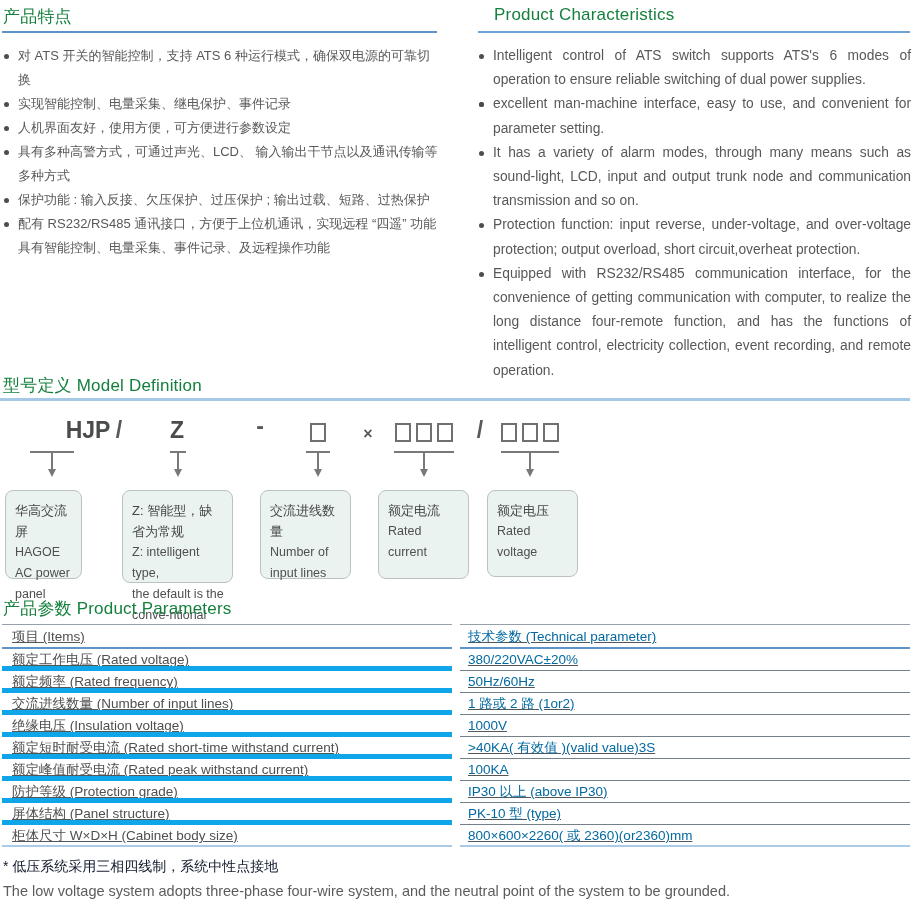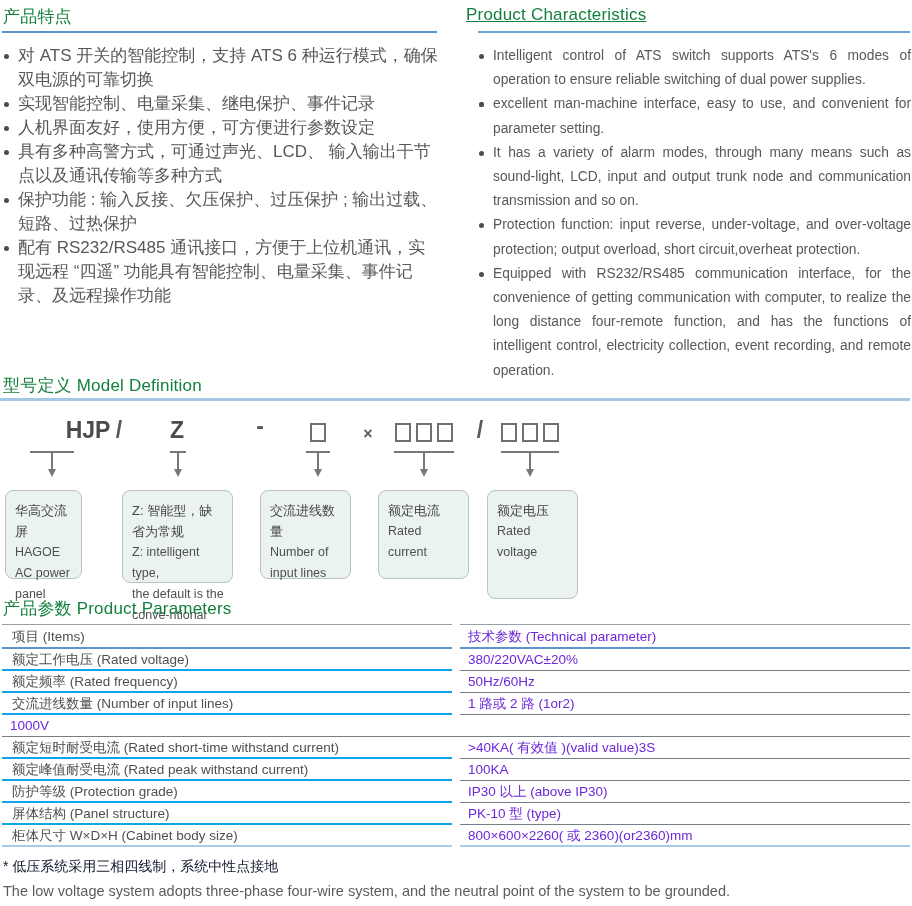--- a/index.html
+++ b/index.html
@@ -20,21 +20,21 @@
   .rule { position:absolute; height:2px; }
   .rule.blue { background:#5e93c8; }
   .rule.lightblue { background:#a5c8e6; height:3px; }
 
   
   .bullets { position:absolute; list-style:none; }
   .bullets li {
     position:relative;
     padding-left:15px;
     line-height:24px;
-    font-size:17px;
+    font-size:13px;
     color:#57585a;
   }
   .bullets li .dot {
     position:absolute; left:1px; top:10px;
     width:5px; height:5px; border-radius:50%;
     background:#4c4d4e;
   }
   .bullets.en li { font-size:13.8px; text-align:justify; line-height:24.2px; }
 
   
@@ -68,34 +68,34 @@
     background:#ebf3f0;
     border:1px solid #bbc3c1;
     border-radius:8px;
     padding:9px 8px 6px 9px;
     font-size:12.5px; line-height:21px; color:#4e4f50;
   }
   .def-box .l0 { font-size:13px; color:#454647; }
 
   
   .ptable { position:absolute; left:2px; top:624px; width:908px; }
-  .prow { display:flex; }
+  .prow { display:flex;text-decoration:underline; }
   .pcell-l {
     width:450px; margin-right:8px;
     padding:0 0 0 10px;
-    border-bottom:2px solid #0ea5e9;
+    border-bottom:5px solid #0ea5e9;
     font-size:13.5px; color:#4e4f50;
     line-height:21px; height:22px;
     white-space:nowrap; overflow:hidden;
   }
   .pcell-r {
     flex:1;
     padding:0 0 0 8px;
     border-bottom:1px solid #747f88;
-    font-size:13.5px; color:#6d28d9;
+    font-size:13.5px; color:#0369a1;
     line-height:21px; height:22px;
     white-space:nowrap; overflow:hidden;
   }
   .prow.head .pcell-l, .prow.head .pcell-r {
     height:25px; line-height:23px;
     border-top:1px solid #97a0a8;
     border-bottom:2px solid #5e94c8;
   }
   .prow.last .pcell-l, .prow.last .pcell-r {
     border-bottom:2px solid #a9cbe8;
@@ -113,21 +113,21 @@
   <div class="rule blue" style="left:2px; top:31px; width:435px;"></div>
   <ul class="bullets" style="left:3px; top:44px; width:436px;">
     <li><span class="dot"></span><span>对 ATS 开关的智能控制，支持 ATS 6 种运行模式，确保双电源的可靠切换</span></li>
     <li><span class="dot"></span><span>实现智能控制、电量采集、继电保护、事件记录</span></li>
     <li><span class="dot"></span><span>人机界面友好，使用方便，可方便进行参数设定</span></li>
     <li><span class="dot"></span><span>具有多种高警方式，可通过声光、LCD、 输入输出干节点以及通讯传输等多种方式</span></li>
     <li><span class="dot"></span><span>保护功能 : 输入反接、欠压保护、过压保护 ; 输出过载、短路、过热保护</span></li>
     <li><span class="dot"></span><span>配有 RS232/RS485 通讯接口，方便于上位机通讯，实现远程 “四遥” 功能具有智能控制、电量采集、事件记录、及远程操作功能</span></li>
   </ul>
 
-  <div class="section-title" style="left:466px; top:5px;text-decoration:underline;">Product Characteristics</div>
+  <div class="section-title" style="left:494px; top:5px;">Product Characteristics</div>
   <div class="rule blue" style="left:478px; top:31px; width:432px; background:#6ca2d4;"></div>
   <ul class="bullets en" style="left:478px; top:44px; width:433px;">
     <li><span class="dot"></span><span>Intelligent control of ATS switch supports ATS's 6 modes of operation to ensure reliable switching of dual power supplies.</span></li>
     <li><span class="dot"></span></li>
     <li><span class="dot"></span><span>excellent man-machine interface, easy to use, and convenient for parameter setting.</span></li>
     <li><span class="dot"></span><span>It has a variety of alarm modes, through many means such as sound-light, LCD, input and output trunk node and communication transmission and so on.</span></li>
     <li><span class="dot"></span><span>Protection function: input reverse, under-voltage, and over-voltage protection; output overload, short circuit,overheat protection.</span></li>
     <li><span class="dot"></span><span>Equipped with RS232/RS485 communication interface, for the convenience of getting communication with computer, to realize the long distance four-remote function, and has the functions of intelligent control, electricity collection, event recording, and remote operation.</span></li>
   </ul>
 
@@ -187,21 +187,21 @@
   </div>
   <div class="def-box" style="left:260px; width:91px; height:89px;">
     <div class="l0">交流进线数量</div>
     <div>Number of</div>
     <div>input lines</div>
   </div>
   <div class="def-box" style="left:378px; width:91px; height:89px;">
     <div class="l0">额定电流</div>
     <div>Rated current</div>
   </div>
-  <div class="def-box" style="left:487px; width:91px; height:109px;">
+  <div class="def-box" style="left:487px; width:91px; height:87px;">
     <div class="l0">额定电压</div>
     <div>Rated voltage</div>
   </div>
 
   <div class="section-title" style="left:3px; top:597px;">产品参数 Product Parameters</div>
 
   <div class="ptable">
     <div class="prow head">
       <div class="pcell-l">项目 (Items)</div>
       <div class="pcell-r">技术参数 (Technical parameter)</div>
@@ -212,20 +212,21 @@
     </div>
     <div class="prow">
       <div class="pcell-l">额定频率 (Rated frequency)</div>
       <div class="pcell-r">50Hz/60Hz</div>
     </div>
     <div class="prow">
       <div class="pcell-l">交流进线数量 (Number of input lines)</div>
       <div class="pcell-r">1 路或 2 路 (1or2)</div>
     </div>
     <div class="prow">
+      <div class="pcell-l">绝缘电压 (Insulation voltage)</div>
       <div class="pcell-r">1000V</div>
     </div>
     <div class="prow">
       <div class="pcell-l">额定短时耐受电流 (Rated short-time withstand current)</div>
       <div class="pcell-r">&gt;40KA( 有效值 )(valid value)3S</div>
     </div>
     <div class="prow">
       <div class="pcell-l">额定峰值耐受电流 (Rated peak withstand current)</div>
       <div class="pcell-r">100KA</div>
     </div>

